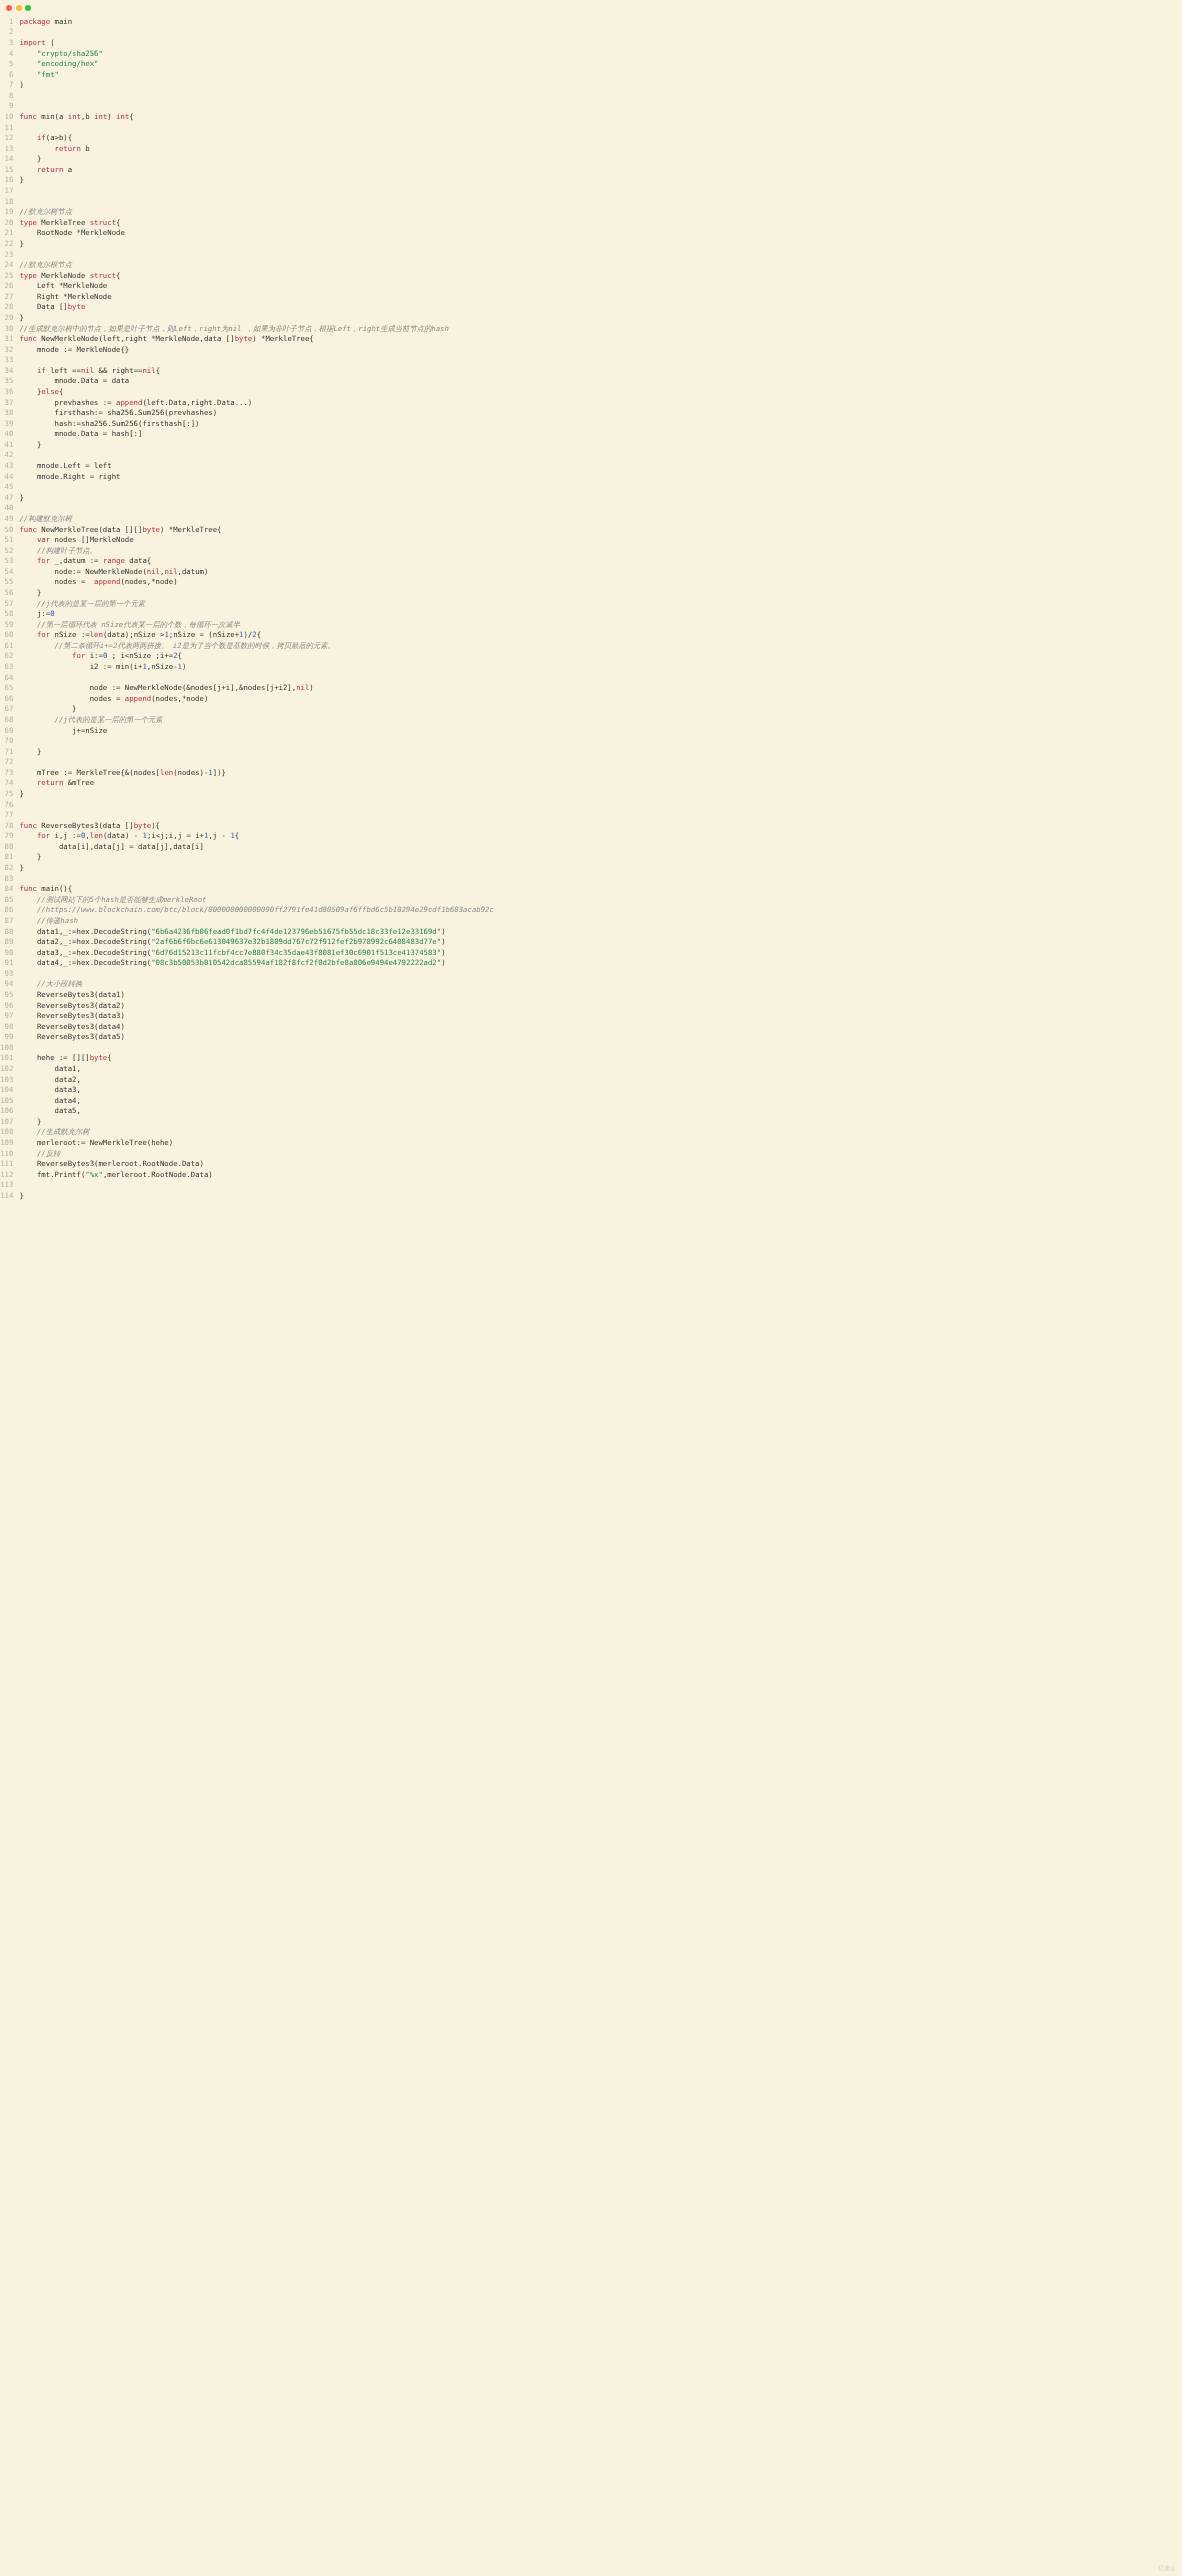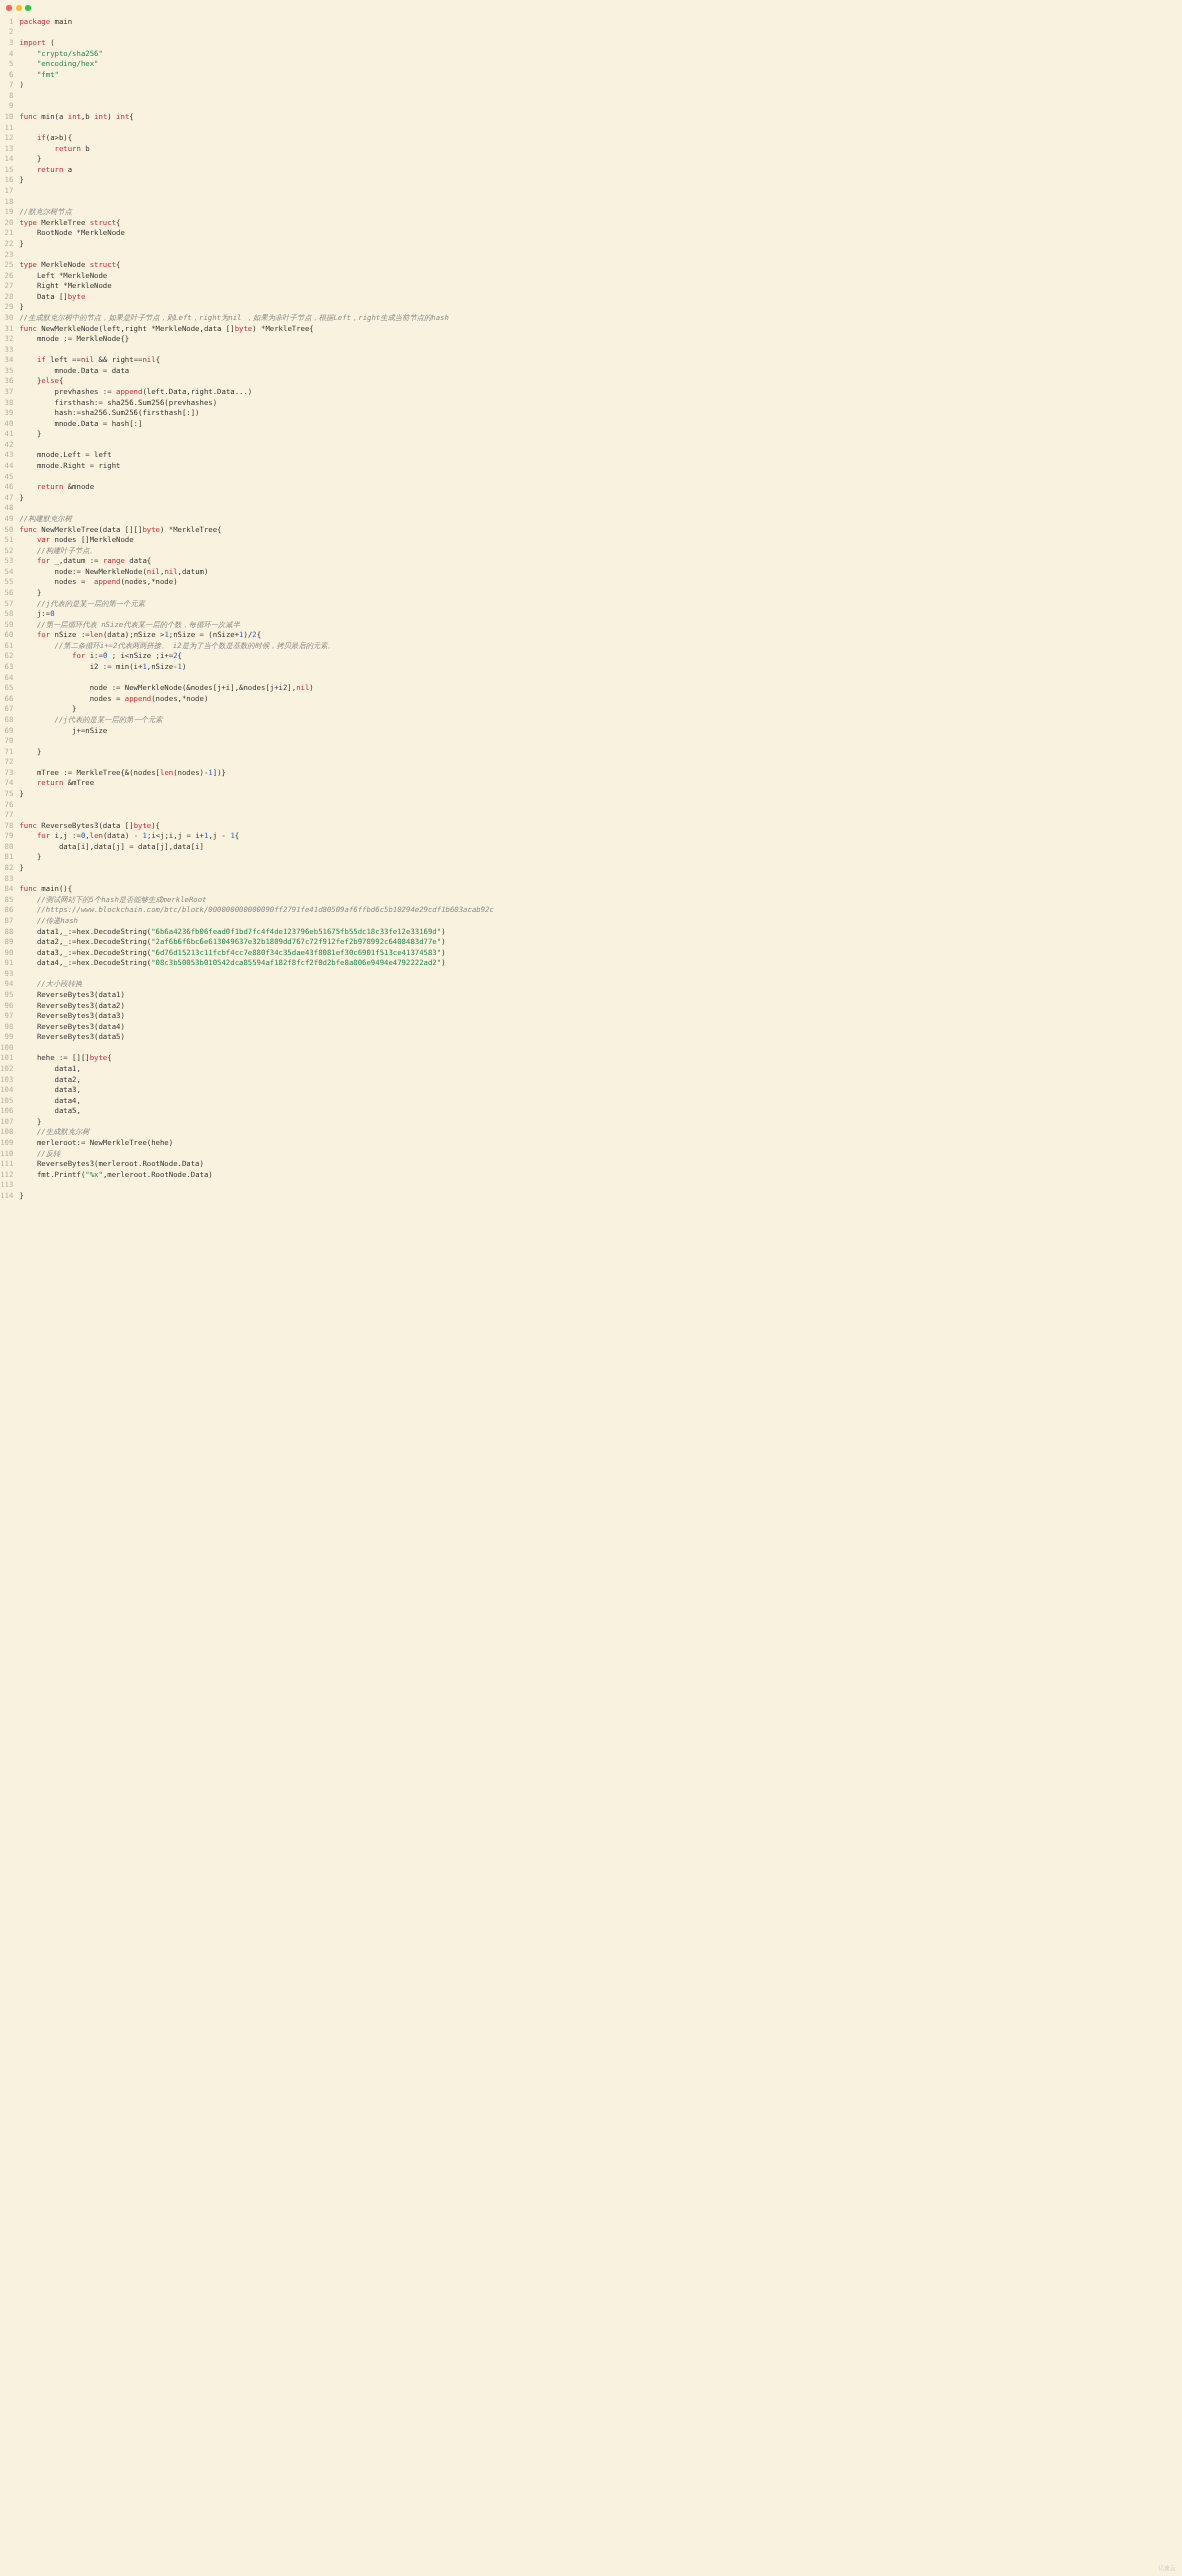--- a/index.html
+++ b/index.html
@@ -86,20 +86,21 @@
       <div class="line"><span class="gutter">14</span><span class="code"><span>    }</span></span></div>
       <div class="line"><span class="gutter">15</span><span class="code"><span>    </span><span class="kw">return</span><span> a</span></span></div>
       <div class="line"><span class="gutter">16</span><span class="code"><span>}</span></span></div>
       <div class="line"><span class="gutter">17</span><span class="code"></span></div>
       <div class="line"><span class="gutter">18</span><span class="code"></span></div>
       <div class="line"><span class="gutter">19</span><span class="code"><span class="cmt">//默克尔树节点</span></span></div>
       <div class="line"><span class="gutter">20</span><span class="code"><span class="kw">type</span><span> MerkleTree </span><span class="kw">struct</span><span>{</span></span></div>
       <div class="line"><span class="gutter">21</span><span class="code"><span>    RootNode *MerkleNode</span></span></div>
       <div class="line"><span class="gutter">22</span><span class="code"><span>}</span></span></div>
       <div class="line"><span class="gutter">23</span><span class="code"></span></div>
+      <div class="line"><span class="gutter">24</span><span class="code"><span class="cmt">//默克尔根节点</span></span></div>
       <div class="line"><span class="gutter">25</span><span class="code"><span class="kw">type</span><span> MerkleNode </span><span class="kw">struct</span><span>{</span></span></div>
       <div class="line"><span class="gutter">26</span><span class="code"><span>    Left *MerkleNode</span></span></div>
       <div class="line"><span class="gutter">27</span><span class="code"><span>    Right *MerkleNode</span></span></div>
       <div class="line"><span class="gutter">28</span><span class="code"><span>    Data []</span><span class="kw">byte</span></span></div>
       <div class="line"><span class="gutter">29</span><span class="code"><span>}</span></span></div>
       <div class="line"><span class="gutter">30</span><span class="code"><span class="cmt">//生成默克尔树中的节点，如果是叶子节点，则Left，right为nil ，如果为非叶子节点，根据Left，right生成当前节点的hash</span></span></div>
       <div class="line"><span class="gutter">31</span><span class="code"><span class="kw">func</span><span> NewMerkleNode(left,right *MerkleNode,data []</span><span class="kw">byte</span><span>) *MerkleTree{</span></span></div>
       <div class="line"><span class="gutter">32</span><span class="code"><span>    mnode := MerkleNode{}</span></span></div>
       <div class="line"><span class="gutter">33</span><span class="code"></span></div>
       <div class="line"><span class="gutter">34</span><span class="code"><span>    </span><span class="kw">if</span><span> left ==</span><span class="kw">nil</span><span> &amp;&amp; right==</span><span class="kw">nil</span><span>{</span></span></div>
@@ -107,21 +108,20 @@
       <div class="line"><span class="gutter">36</span><span class="code"><span>    }</span><span class="kw">else</span><span>{</span></span></div>
       <div class="line"><span class="gutter">37</span><span class="code"><span>        prevhashes := </span><span class="bltn">append</span><span>(left.Data,right.Data...)</span></span></div>
       <div class="line"><span class="gutter">38</span><span class="code"><span>        firsthash:= sha256.Sum256(prevhashes)</span></span></div>
       <div class="line"><span class="gutter">39</span><span class="code"><span>        hash:=sha256.Sum256(firsthash[:])</span></span></div>
       <div class="line"><span class="gutter">40</span><span class="code"><span>        mnode.Data = hash[:]</span></span></div>
       <div class="line"><span class="gutter">41</span><span class="code"><span>    }</span></span></div>
       <div class="line"><span class="gutter">42</span><span class="code"></span></div>
       <div class="line"><span class="gutter">43</span><span class="code"><span>    mnode.Left = left</span></span></div>
       <div class="line"><span class="gutter">44</span><span class="code"><span>    mnode.Right = right</span></span></div>
       <div class="line"><span class="gutter">45</span><span class="code"></span></div>
-      <div class="line"><span class="gutter">46</span><span class="code"><span>    </span><span class="kw">return</span><span> &amp;mnode</span></span></div>
       <div class="line"><span class="gutter">47</span><span class="code"><span>}</span></span></div>
       <div class="line"><span class="gutter">48</span><span class="code"></span></div>
       <div class="line"><span class="gutter">49</span><span class="code"><span class="cmt">//构建默克尔树</span></span></div>
       <div class="line"><span class="gutter">50</span><span class="code"><span class="kw">func</span><span> NewMerkleTree(data [][]</span><span class="kw">byte</span><span>) *MerkleTree{</span></span></div>
       <div class="line"><span class="gutter">51</span><span class="code"><span>    </span><span class="kw">var</span><span> nodes []MerkleNode</span></span></div>
       <div class="line"><span class="gutter">52</span><span class="code"><span>    </span><span class="cmt">//构建叶子节点。</span></span></div>
       <div class="line"><span class="gutter">53</span><span class="code"><span>    </span><span class="kw">for</span><span> _,datum := </span><span class="kw">range</span><span> data{</span></span></div>
       <div class="line"><span class="gutter">54</span><span class="code"><span>        node:= NewMerkleNode(</span><span class="kw">nil</span><span>,</span><span class="kw">nil</span><span>,datum)</span></span></div>
       <div class="line"><span class="gutter">55</span><span class="code"><span>        nodes =  </span><span class="bltn">append</span><span>(nodes,*node)</span></span></div>
       <div class="line"><span class="gutter">56</span><span class="code"><span>    }</span></span></div>

